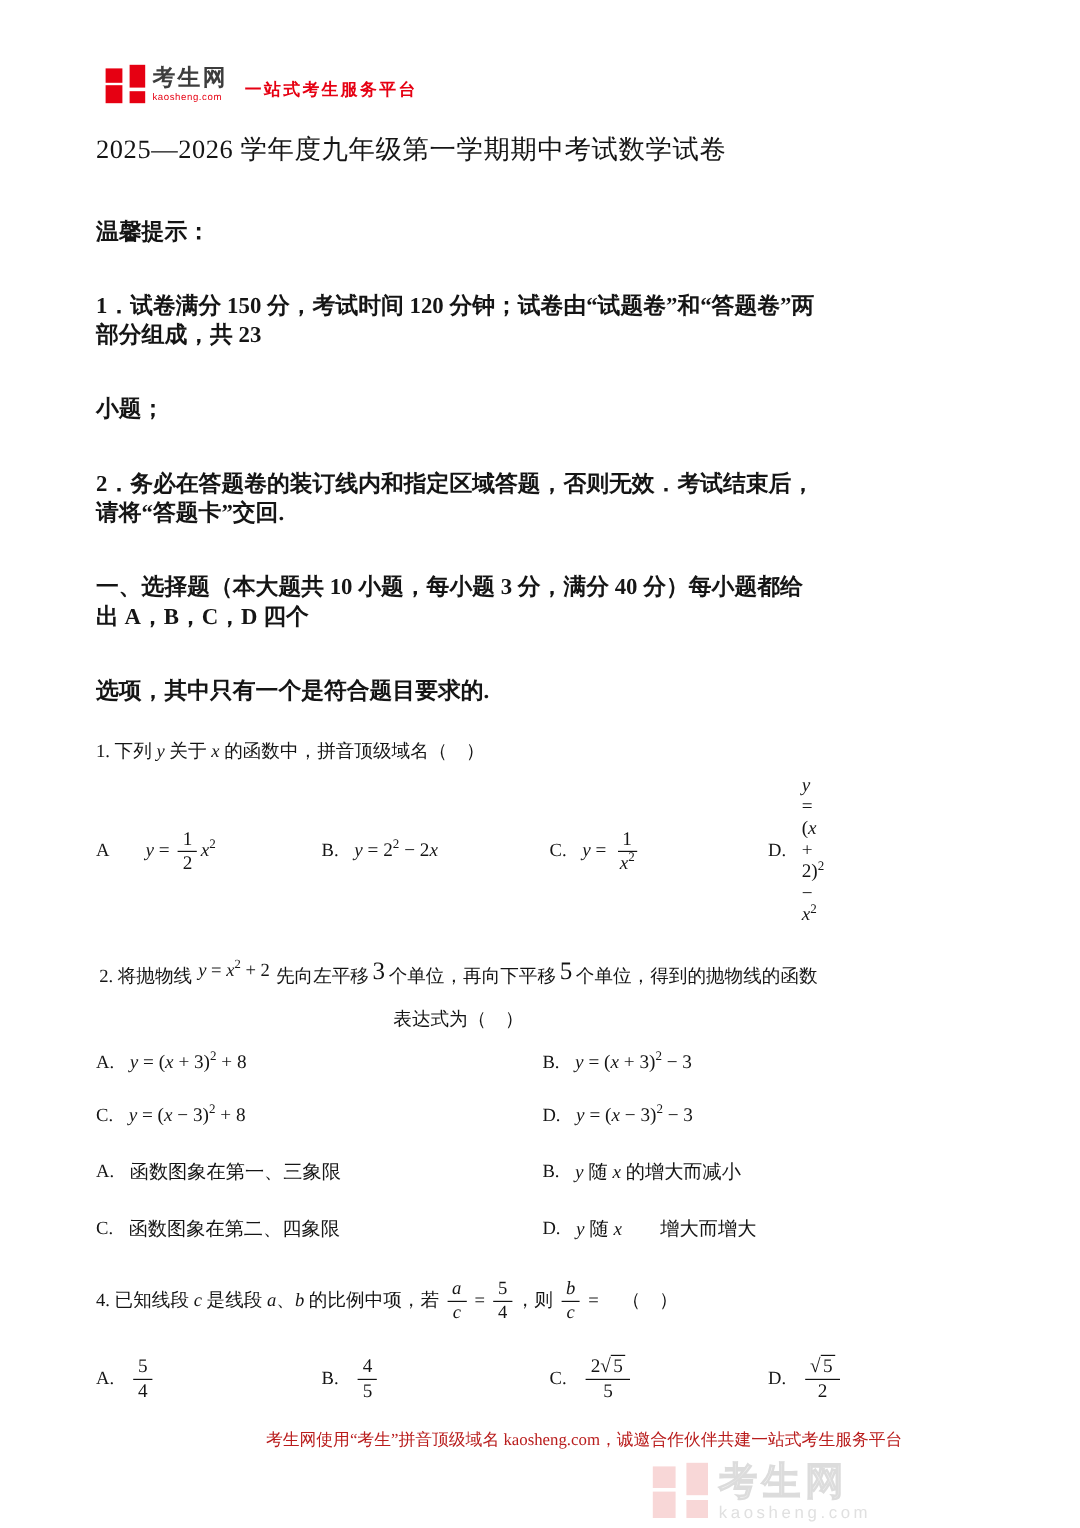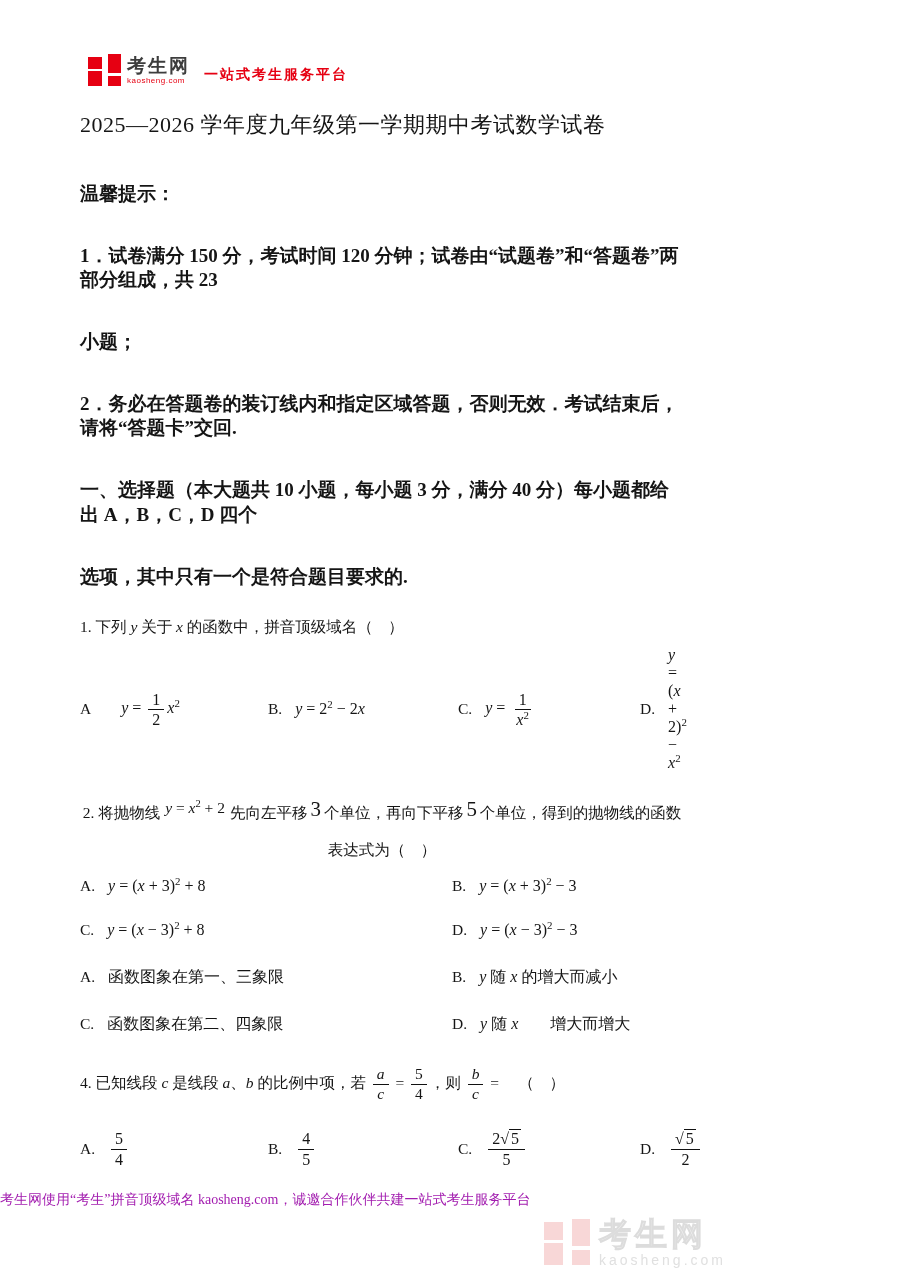--- a/index.html
+++ b/index.html
@@ -60,21 +60,21 @@
   .m sup{font-size:.68em;line-height:0;}
   .mfrac{display:inline-flex;flex-direction:column;align-items:center;vertical-align:middle;margin:0 3px;line-height:1.2;}
   .mnum{border-bottom:1px solid #111;padding:0 4px;}
   .mden{padding:0 4px;}
   .msqrt{display:inline-flex;align-items:flex-start;}
   .mroot{border-top:1px solid #111;line-height:1.15;padding:0 2px;}
   .mg-raised{display:inline-block;position:relative;top:-5px;margin:0 5px;}
   .mbig{font-size:1.35em;display:inline-block;position:relative;top:-2px;margin:0 3px;}
 
   
-  .page-footer{position:absolute;left:0;right:0;bottom:64px;text-align:left;font-size:14px;color:#a21caf;}
+  .page-footer{position:absolute;left:0;right:0;bottom:64px;text-align:right;font-size:14px;color:#b91c1c;}
   .page-footer p{margin:0;}
   .watermark{position:absolute;right:26px;bottom:6px;display:flex;align-items:center;}
   .wm-icon{position:relative;width:46px;height:48px;margin-right:9px;}
   .wm-icon .blk{background:var(--watermark-pink);}
   .wm-text{display:flex;flex-direction:column;line-height:1;}
   .wm-brand{font-size:32px;font-weight:bold;color:#f4f4f4;-webkit-text-stroke:1px #dcdcdc;letter-spacing:4px;font-family:"Liberation Sans","DejaVu Sans",sans-serif;}
   .wm-domain{font-size:14px;color:#e0e0e0;letter-spacing:3px;margin-top:3px;font-family:"Liberation Sans","DejaVu Sans",sans-serif;}
 </style>
 </head>
 <body>

